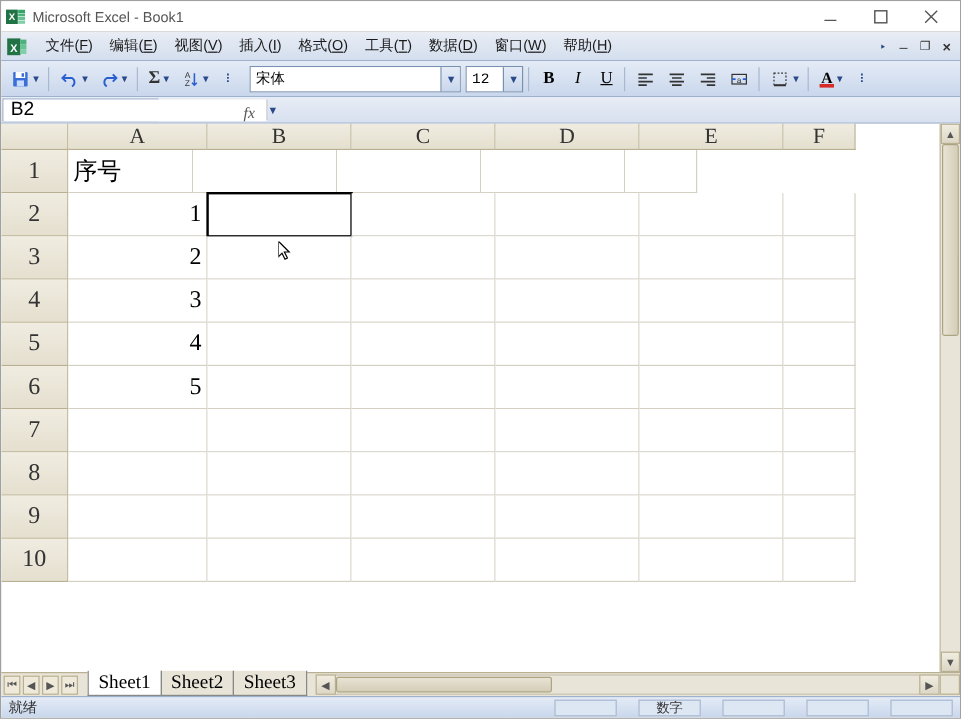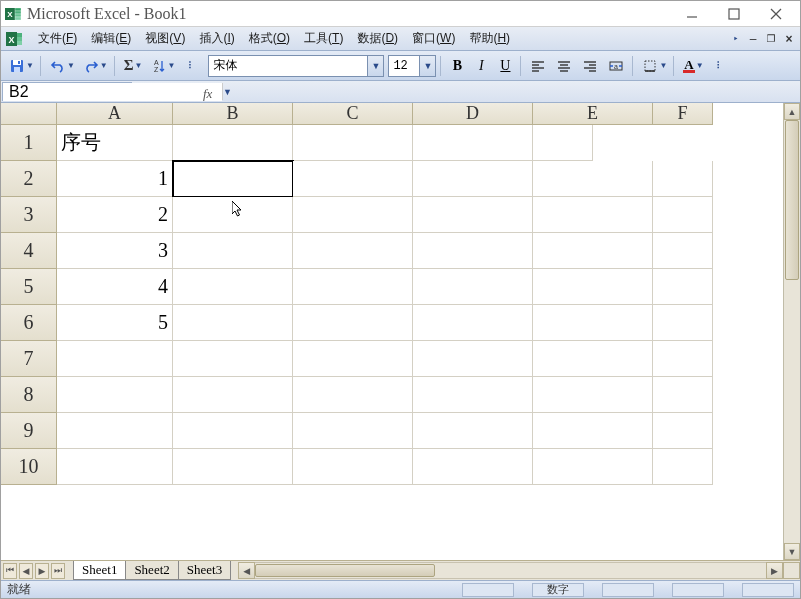--- a/index.html
+++ b/index.html
@@ -1,21 +1,21 @@
 <!DOCTYPE html>
 <html><head>
 <meta charset="utf-8">
 <style>
 * { box-sizing: border-box; margin: 0; padding: 0; }
 body { font-family: "Microsoft YaHei", SimSun, Arial, sans-serif; font-size: 12px; background: #fff; width: 801px; height: 599px; overflow: hidden; display: flex; flex-direction: column; border: 1px solid #a0a0a0; }
 
 
 .title-bar { height: 26px; background: #fff; display: flex; align-items: center; padding: 0 4px; border-bottom: 1px solid #d0d0d0; }
 .title-bar .app-icon { width: 16px; height: 16px; margin-right: 6px; }
-.title-text { flex: 1; color: #555; font-size: 16px; font-family: Liberation Serif, serif; }
+.title-text { flex: 1; color: #555; font-size: 12px; }
 .win-btns { display: flex; gap: 2px; }
 .win-btn { width: 40px; height: 22px; display: flex; align-items: center; justify-content: center; color: #666; cursor: default; }
 
 
 .menu-bar { height: 24px; background: linear-gradient(#e8edf5, #d4deee); display: flex; align-items: center; padding: 0 4px; border-bottom: 1px solid #9db0cc; }
 .menu-bar .app-icon { width: 18px; height: 18px; margin-right: 8px; }
 .menu-item { padding: 3px 7px; color: #1a1a1a; cursor: default; }
 .menu-item u { text-decoration: underline; }
 .menu-right { margin-left: auto; display: flex; align-items: center; gap: 4px; }
 .menu-right .mini-btn { width: 14px; height: 14px; display: flex; align-items: center; justify-content: center; color: #333; }
@@ -55,21 +55,21 @@
 .vscroll { width: 17px; background: #e8e4d8; border-left: 1px solid #c0bca8; display: flex; flex-direction: column; }
 .vscroll .arrow { height: 17px; background: linear-gradient(#f0ece0,#dcd7c6); border: 1px solid #b8b090; display: flex; align-items: center; justify-content: center; font-size: 9px; color: #555; }
 .vscroll .track { flex: 1; position: relative; }
 .vscroll .thumb { position: absolute; top: 0; left: 1px; right: 1px; height: 160px; background: linear-gradient(90deg,#e8e3d4,#d4cdb8); border: 1px solid #aca480; border-radius: 2px; }
 
 
 .tabs-row { height: 20px; display: flex; align-items: stretch; background: #e8e4d8; border-top: 1px solid #b8b090; }
 .tab-navs { display: flex; align-items: center; padding: 0 2px; gap: 2px; }
 .tab-nav { width: 14px; height: 16px; display: flex; align-items: center; justify-content: center; font-size: 9px; color: #555; border: 1px solid #b8b090; background: #efe9da; }
 .sheet-tabs { display: flex; align-items: flex-end; margin-left: 6px; }
-.sheet-tab { padding: 1px 8px; background: #fff; border: 1px solid #888; border-top: none; font-size: 13px; font-family: "Times New Roman", serif; position: relative; margin-right: -1px; }
+.sheet-tab { padding: 1px 8px; background: #fff; border: 1px solid #888; border-top: none; font-size: 16px; font-family: "Times New Roman", serif; position: relative; margin-right: -1px; }
 .sheet-tab.inactive { background: #e8e4d8; }
 .hscroll-area { flex: 1; display: flex; align-items: center; margin-left: 8px; }
 .hscroll { flex: 1; height: 17px; background: #e8e4d8; display: flex; }
 .hscroll .arrow { width: 17px; background: linear-gradient(#f0ece0,#dcd7c6); border: 1px solid #b8b090; display: flex; align-items: center; justify-content: center; font-size: 9px; color: #555; }
 .hscroll .track { flex: 1; position: relative; border-top: 1px solid #c8c2b0; border-bottom: 1px solid #c8c2b0; }
 .hscroll .thumb { position: absolute; left: 0; top: 1px; bottom: 1px; width: 180px; background: linear-gradient(#e8e3d4,#d4cdb8); border: 1px solid #aca480; border-radius: 2px; }
 
 
 .status-bar { height: 18px; background: linear-gradient(#e4ebf6,#c9d7ec); display: flex; align-items: center; padding: 0 6px; font-size: 12px; color: #333; border-top: 1px solid #9db0cc; }
 .status-cells { margin-left: auto; display: flex; gap: 2px; }
@@ -277,21 +277,21 @@
           <div class="col-header" style="width: 120px;">B</div>
           <div class="col-header" style="width: 120px;">C</div>
           <div class="col-header" style="width: 120px;">D</div>
           <div class="col-header" style="width: 120px;">E</div>
           <div class="col-header" style="width: 60px;">F</div>
         </div>
     </div>
     <div class="rows-wrap" id="rows-slot">
         <div class="row">
           <div class="row-header">1</div>
-          <div class="cell" style="width: 116px;">序号</div>
+          <div class="cell" style="width: 104px;">序号</div>
           <div class="cell" style="width: 120px;"></div>
           <div class="cell" style="width: 120px;"></div>
           <div class="cell" style="width: 120px;"></div>
           <div class="cell" style="width: 60px;"></div>
         </div>
         <div class="row">
           <div class="row-header">2</div>
           <div class="cell num" style="width: 116px;">1</div>
           <div class="cell selected" style="width: 120px;"></div>
           <div class="cell" style="width: 120px;"></div>

